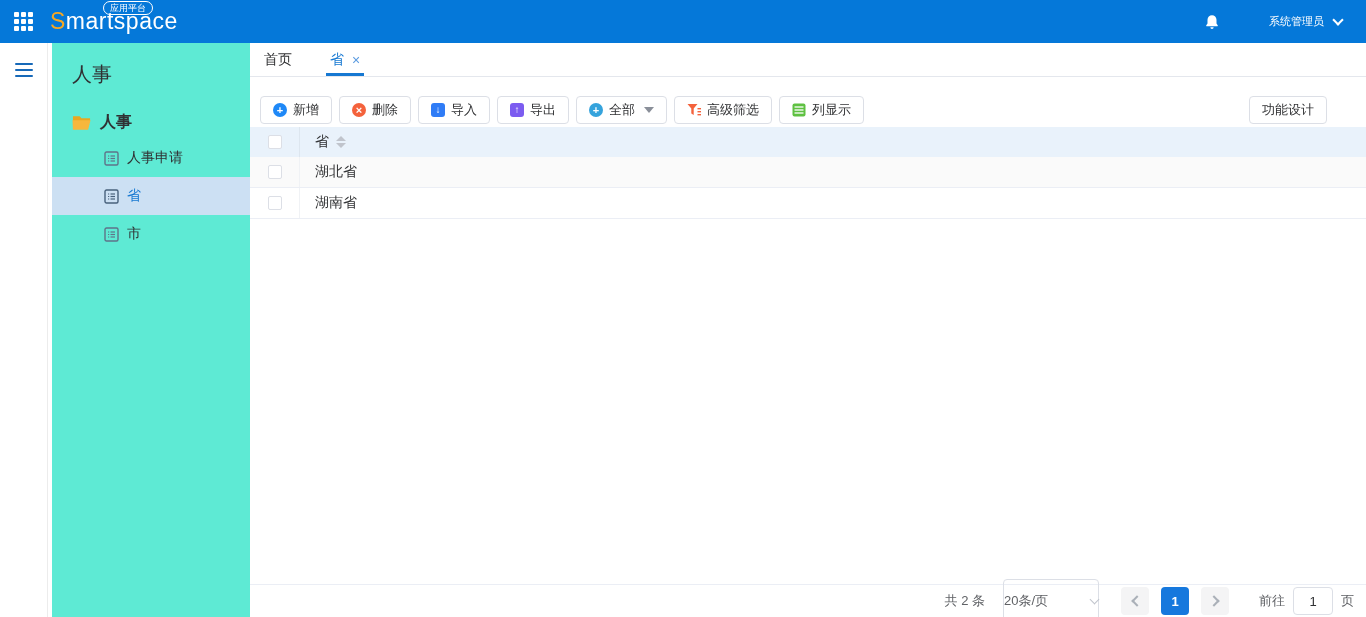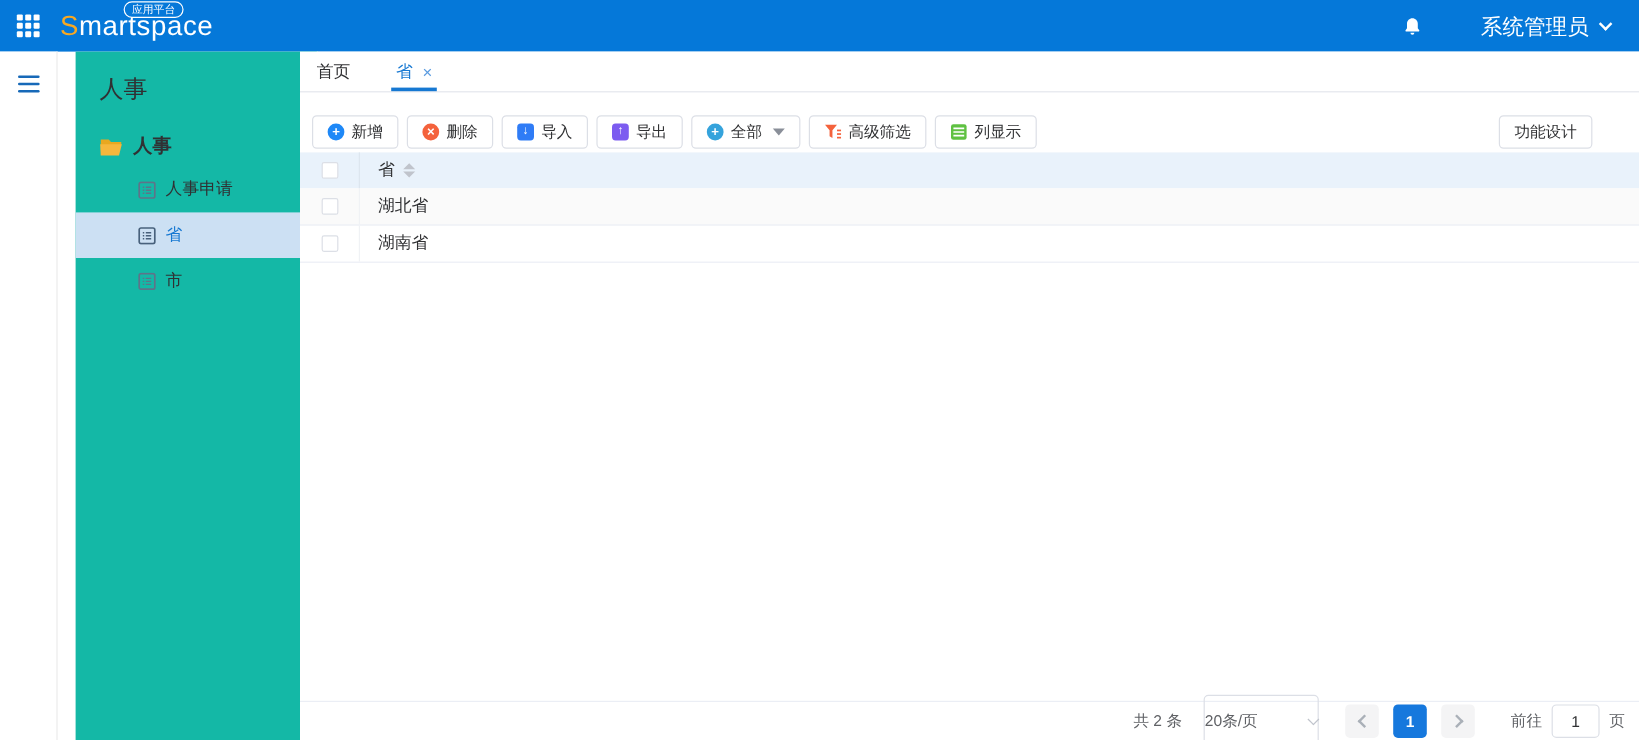--- a/index.html
+++ b/index.html
@@ -12,32 +12,32 @@
   .apps-grid { width:20px; height:20px; margin-left:14px; display:grid;
     grid-template-columns:repeat(3,5px); grid-template-rows:repeat(3,5px); gap:2px; cursor:pointer; }
   .apps-grid span { background:#fff; border-radius:1px; }
   .logo-wrap { position:relative; margin-left:16px; height:43px; display:flex; align-items:center; }
   .logo { font-size:23px; color:#fff; letter-spacing:0.5px; }
   .logo .s { color:#f7a823; }
   .logo-badge { position:absolute; top:1px; left:53px; font-size:9px; color:#fff;
     border:1px solid #fff; border-radius:8px; padding:0px 6px; line-height:12px; white-space:nowrap; }
   .header-right { margin-left:auto; display:flex; align-items:center; }
   .bell { width:18px; height:20px; margin-right:48px; cursor:pointer; }
-  .user { display:flex; align-items:center; color:#fff; font-size:18px; margin-right:24px; cursor:pointer; }
+  .user { display:flex; align-items:center; color:#fff; font-size:11px; margin-right:24px; cursor:pointer; }
   .user .chev { width:8px; height:8px; border-right:2px solid #fff; border-bottom:2px solid #fff;
     transform:rotate(45deg); margin-left:10px; margin-top:-4px; }
 
   
   .rail { position:absolute; left:0; top:43px; width:48px; bottom:0; background:#fff;
     border-right:1px solid #ececec; }
   .hamburger { width:18px; margin:20px auto 0; cursor:pointer; }
   .hamburger span { display:block; height:2px; background:#1769b8; margin-bottom:4px; border-radius:1px; }
 
   
-  .tree { position:absolute; left:63px; top:43px; width:202px; bottom:0; background:#14b8a6;
+  .tree { position:absolute; left:52px; top:43px; width:202px; bottom:0; background:#5eead4;
     border-right:1px solid #e0e3e8; }
   .tree-title { font-size:20px; color:#303133; padding:18px 0 0 20px; }
   .folder-row { display:flex; align-items:center; margin:24px 0 6px 20px; cursor:pointer; }
   .folder-row .label { font-size:16px; font-weight:bold; color:#303133; margin-left:9px; }
   .tree-item { height:38px; display:flex; align-items:center; padding-left:52px; cursor:pointer; font-size:14px; }
   .tree-item .label { margin-left:8px; color:#303133; }
   .tree-item.selected { background:#cce0f3; }
   .tree-item.selected .label { color:#1678d2; }
 
   

